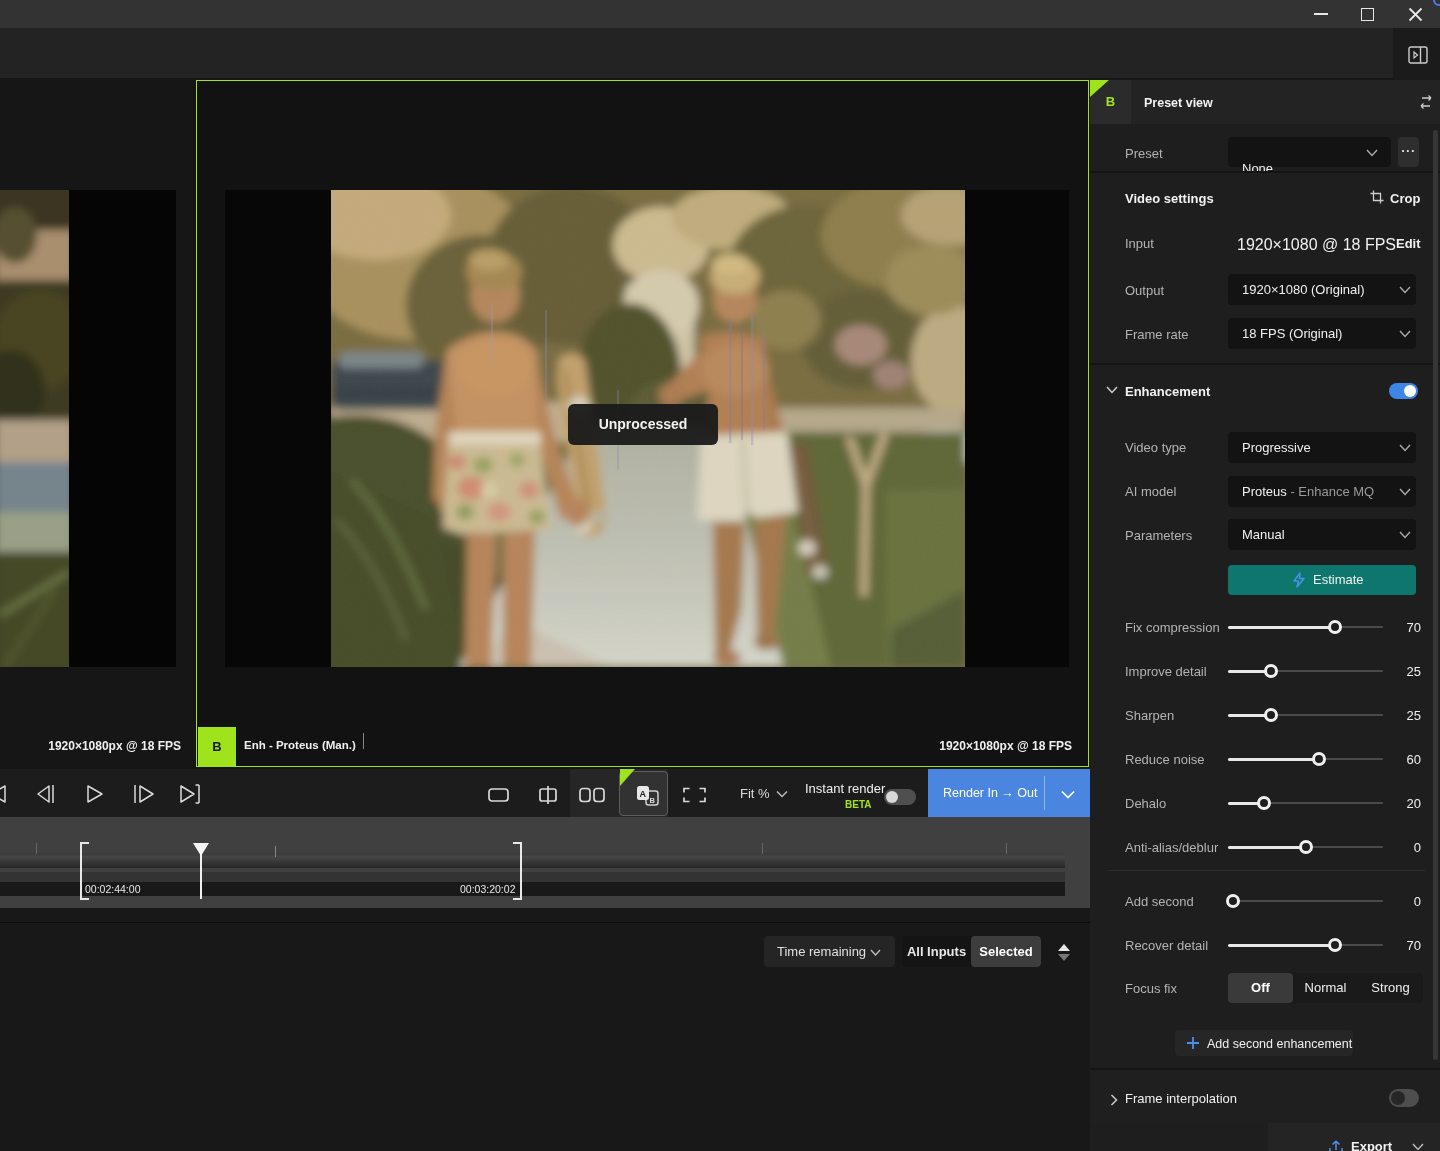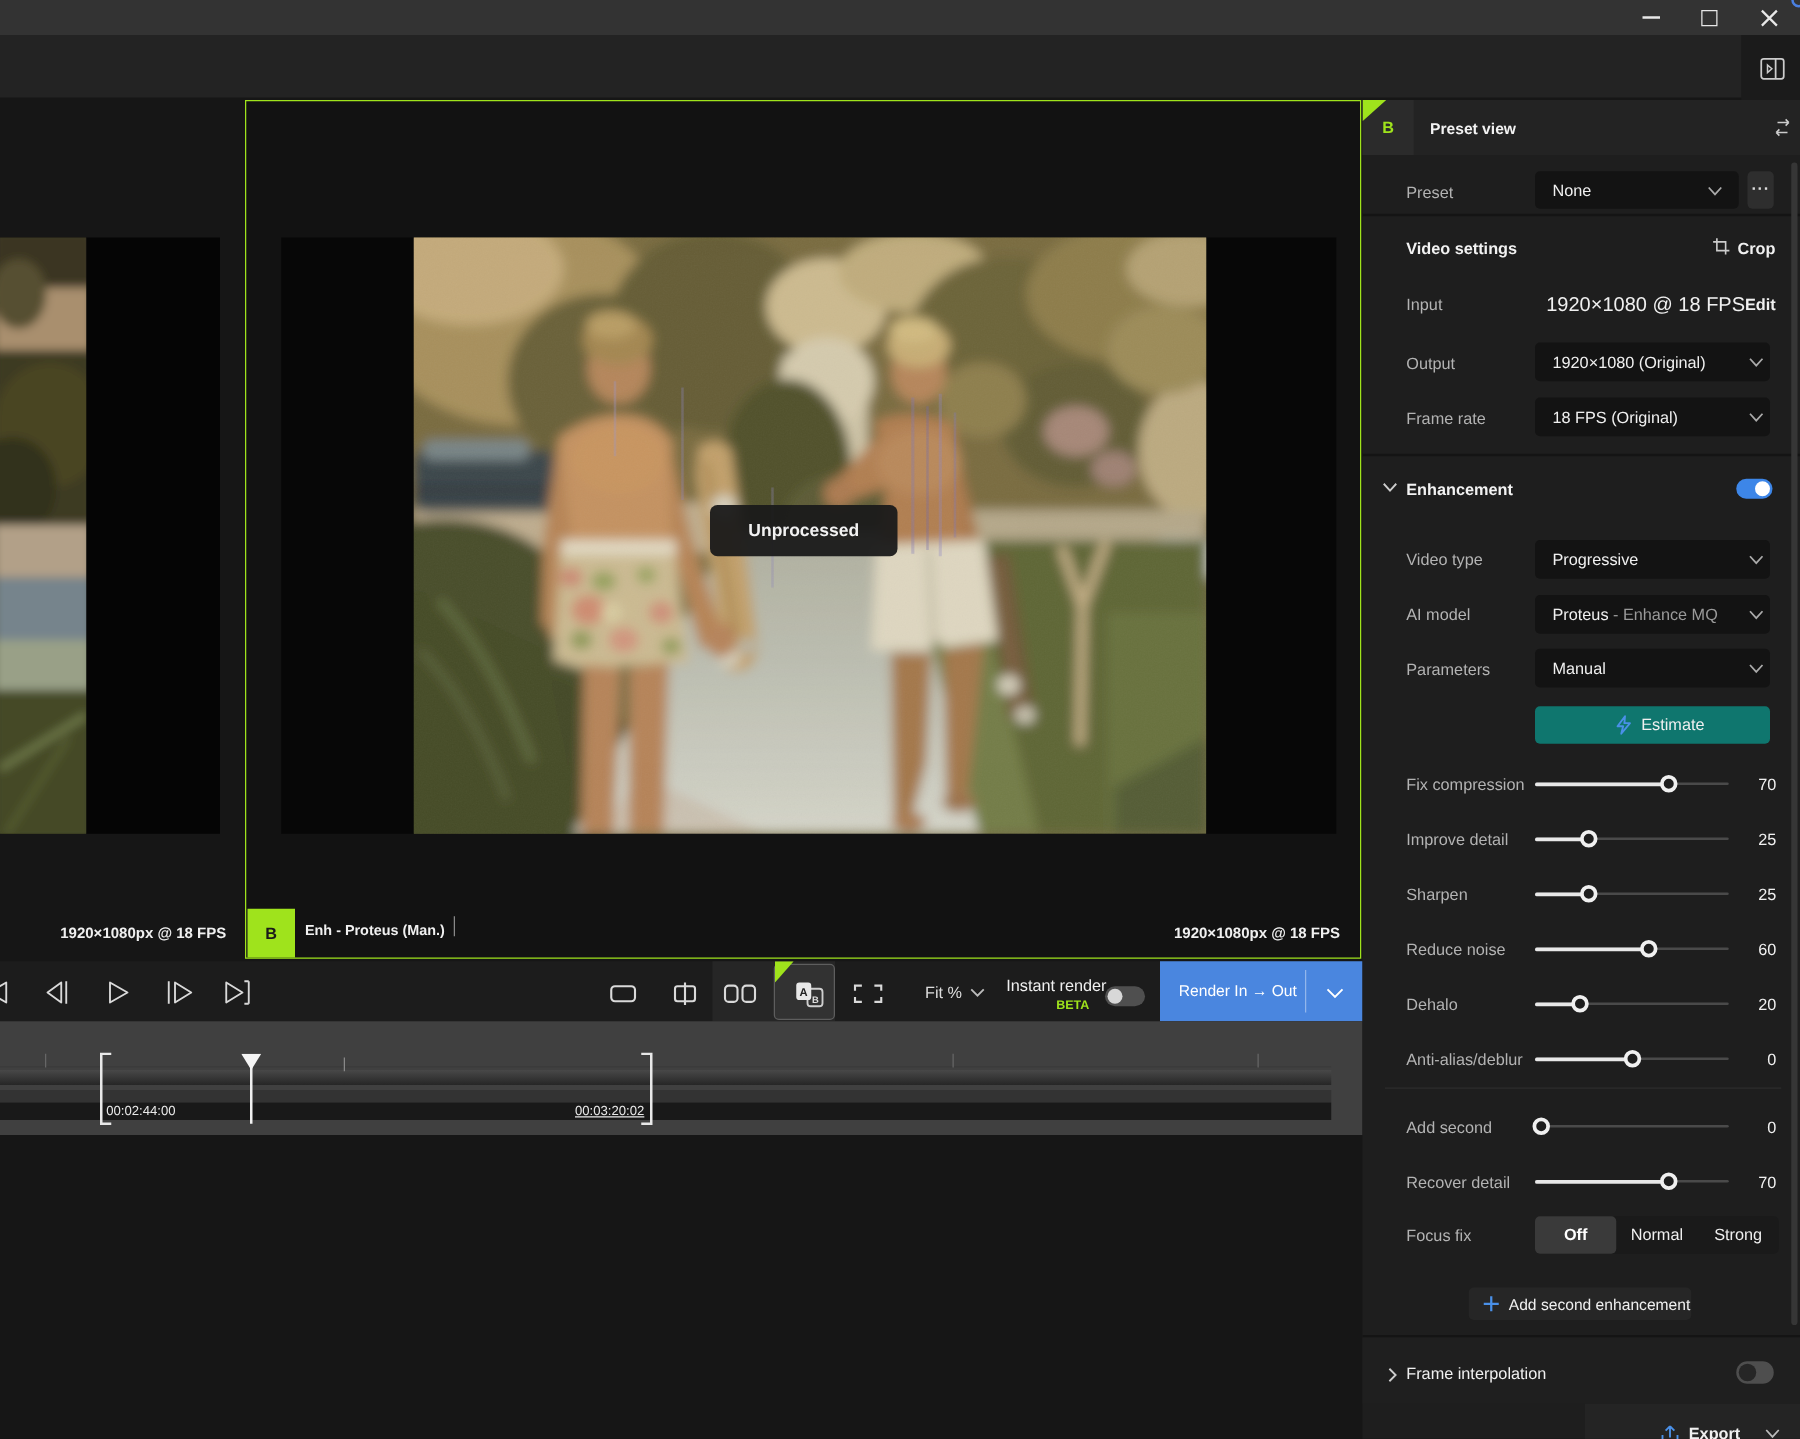--- a/index.html
+++ b/index.html
@@ -285,40 +285,57 @@
     <svg class="abs" style="left:511px;top:25px;" width="12" height="58" viewBox="0 0 12 58">
         <path d="M2 1 L10 1 L10 57 L2 57" stroke="#e8e8e8" stroke-width="2" fill="none"></path>
       </svg>
 
     <div class="abs" style="left:200px;top:28px;width:1.5px;height:54px;background:#f0f0f0;"></div>
     <svg class="abs" style="left:193px;top:26px;" width="16" height="13" viewBox="0 0 16 13">
         <polygon points="0,0 16,0 8,13" fill="#f5f5f5"></polygon>
       </svg>
 
     <div class="abs" style="left:85px;top:66px;color:#e8e8e8;font-size:10.5px;">00:02:44:00</div>
-    <div class="abs" style="left:460px;top:66px;color:#e8e8e8;font-size:10.5px;text-decoration:underline;">00:03:20:02</div>
-  </div>
-
+    <div class="abs" style="left:460px;top:66px;color:#e8e8e8;font-size:10.5px;">00:03:20:02</div>
+  </div>
+
+  <div class="abs" style="left:0;top:908px;width:1090px;height:243px;background:#181818;">
+    <div class="abs" style="left:0;top:14px;width:1090px;height:1px;background:#0c0c0c;"></div>
+    <div class="abs" style="left:764px;top:28px;width:131px;height:31px;background:#252525;border-radius:4px;">
+      <div class="abs" style="left:13px;top:8px;color:#e0e0e0;font-size:13px;">Time remaining</div>
+      <svg class="abs" style="left:106px;top:13px;" width="11" height="7" viewBox="0 0 11 7">
+          <path d="M1 1 L5.5 6 L10 1" stroke="#bbb" stroke-width="1.4" fill="none"></path>
+        </svg>
+    </div>
+    <div class="abs" style="left:902px;top:28px;width:139px;height:31px;background:#141414;border-radius:4px;overflow:hidden;">
+      <div class="abs" style="left:0px;top:8px;width:69px;text-align:center;color:#e8e8e8;font-size:13px;font-weight:bold;">All Inputs</div>
+      <div class="abs" style="left:69px;top:0;width:70px;height:31px;background:#3d3d3d;border-radius:4px;color:#ffffff;font-size:13px;font-weight:bold;text-align:center;line-height:31px;">Selected</div>
+    </div>
+    <svg class="abs" style="left:1057px;top:36px;" width="14" height="17" viewBox="0 0 14 17">
+      <polygon points="7,0 13,7 1,7" fill="#e8e8e8"></polygon>
+      <polygon points="7,17 13,10 1,10" fill="#777777"></polygon>
+    </svg>
+  </div>
 
   <div class="abs" style="left:1090px;top:80px;width:350px;height:1071px;background:#1e1e1e;">
 
     <div class="abs" style="left:0;top:0;width:350px;height:44px;background:#232323;">
       <div class="abs" style="left:0;top:0;width:41px;height:44px;background:#2b2b2b;color:#9fe31c;font-weight:bold;font-size:13px;text-align:center;line-height:44px;">B</div>
       <div class="abs" style="left:54px;top:16px;color:#f2f2f2;font-size:12.5px;font-weight:bold;">Preset view</div>
       <svg class="abs" style="left:328px;top:14px;" width="16" height="16" viewBox="0 0 16 16">
         <path d="M4 4 L13 4 M13 4 L10.5 1.5 M13 4 L10.5 6.5 M12 12 L3 12 M3 12 L5.5 9.5 M3 12 L5.5 14.5" stroke="#cccccc" stroke-width="1.3" fill="none"></path>
       </svg>
     </div>
     <svg class="abs" style="left:0;top:0;" width="19" height="17" viewBox="0 0 19 17">
         <polygon points="0,0 19,0 0,17" fill="#9fe31c"></polygon>
       </svg>
 
     <div class="abs lbl" style="left:35px;top:66px;">Preset</div>
     <div class="abs" style="left:138px;top:57px;width:163px;height:30px;background:#131313;border-radius:4px;">
-      <div class="abs" style="left:14px;top:8px;color:#f0f0f0;font-size:13px;">None</div>
+      <div class="abs" style="left:14px;top:24px;color:#f0f0f0;font-size:13px;">None</div>
       <svg class="abs" style="left:138px;top:12px;" width="12" height="8" viewBox="0 0 12 8">
           <path d="M1 1 L6 6.5 L11 1" stroke="#aaa" stroke-width="1.4" fill="none"></path>
         </svg>
     </div>
     <div class="abs" style="left:308px;top:57px;width:21px;height:30px;background:#2e2e2e;border-radius:4px;color:#ddd;font-size:13px;font-weight:bold;text-align:center;line-height:27px;letter-spacing:0.5px;">···</div>
     <div class="abs" style="left:0;top:91px;width:350px;height:2px;background:#141414;"></div>
 
     <div class="abs" style="left:35px;top:111px;color:#f2f2f2;font-size:13px;font-weight:bold;">Video settings</div>
     <svg class="abs" style="left:280px;top:110px;" width="14" height="14" viewBox="0 0 14 14">
       <path d="M3.5 0.5 L3.5 10.5 L13.5 10.5 M0.5 3.5 L10.5 3.5 L10.5 13.5" stroke="#cccccc" stroke-width="1.3" fill="none"></path>

